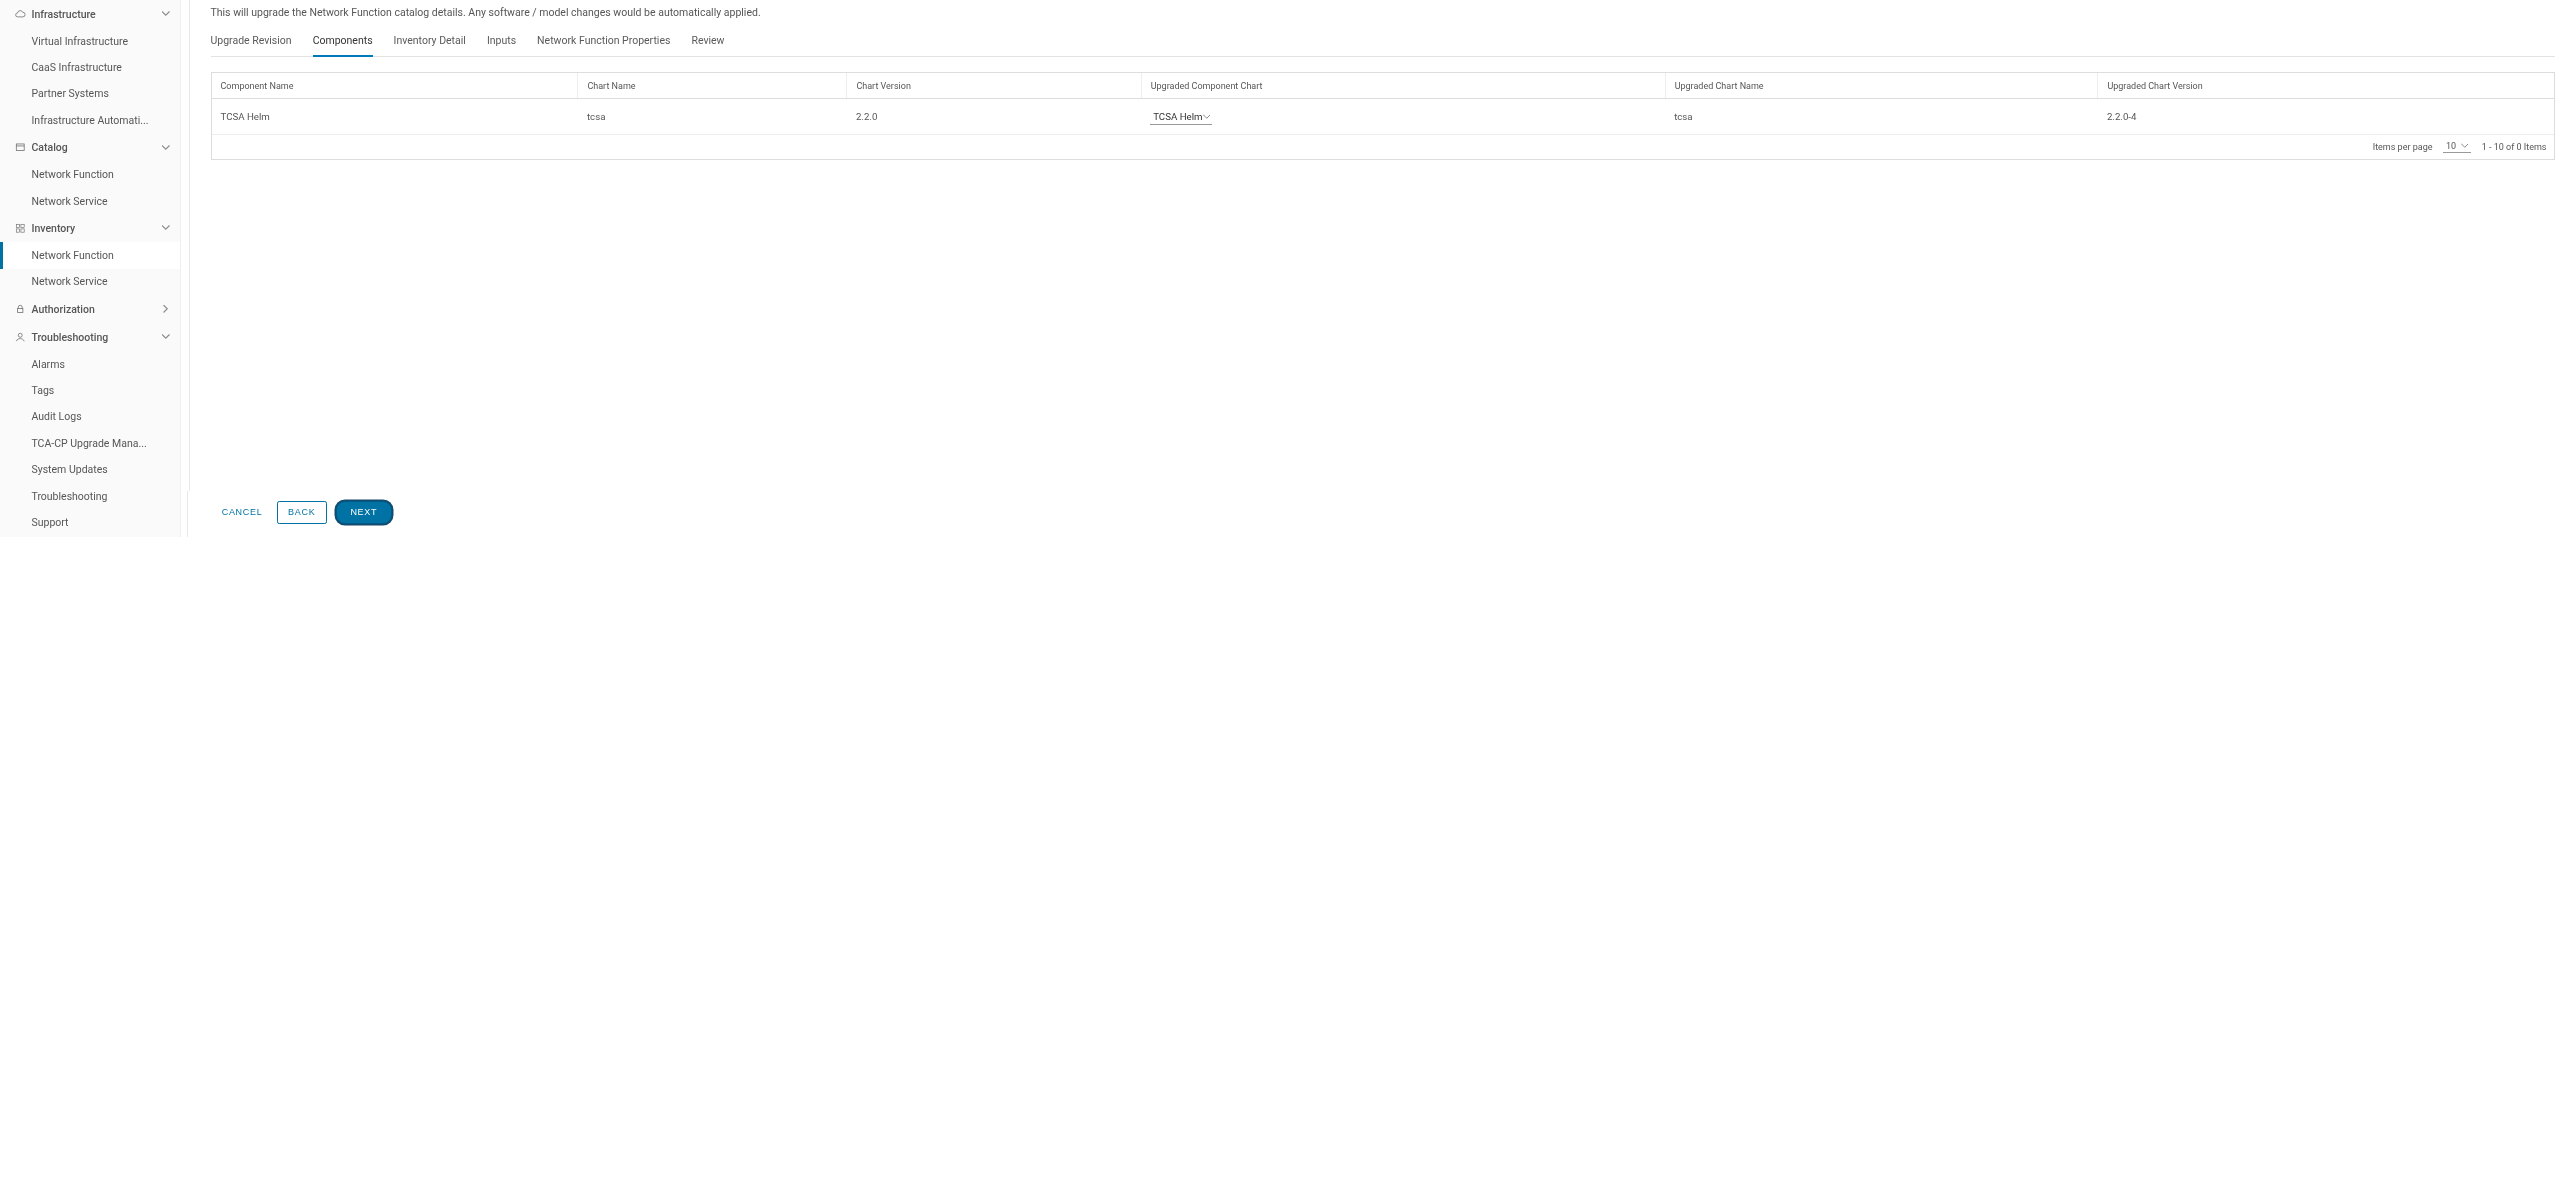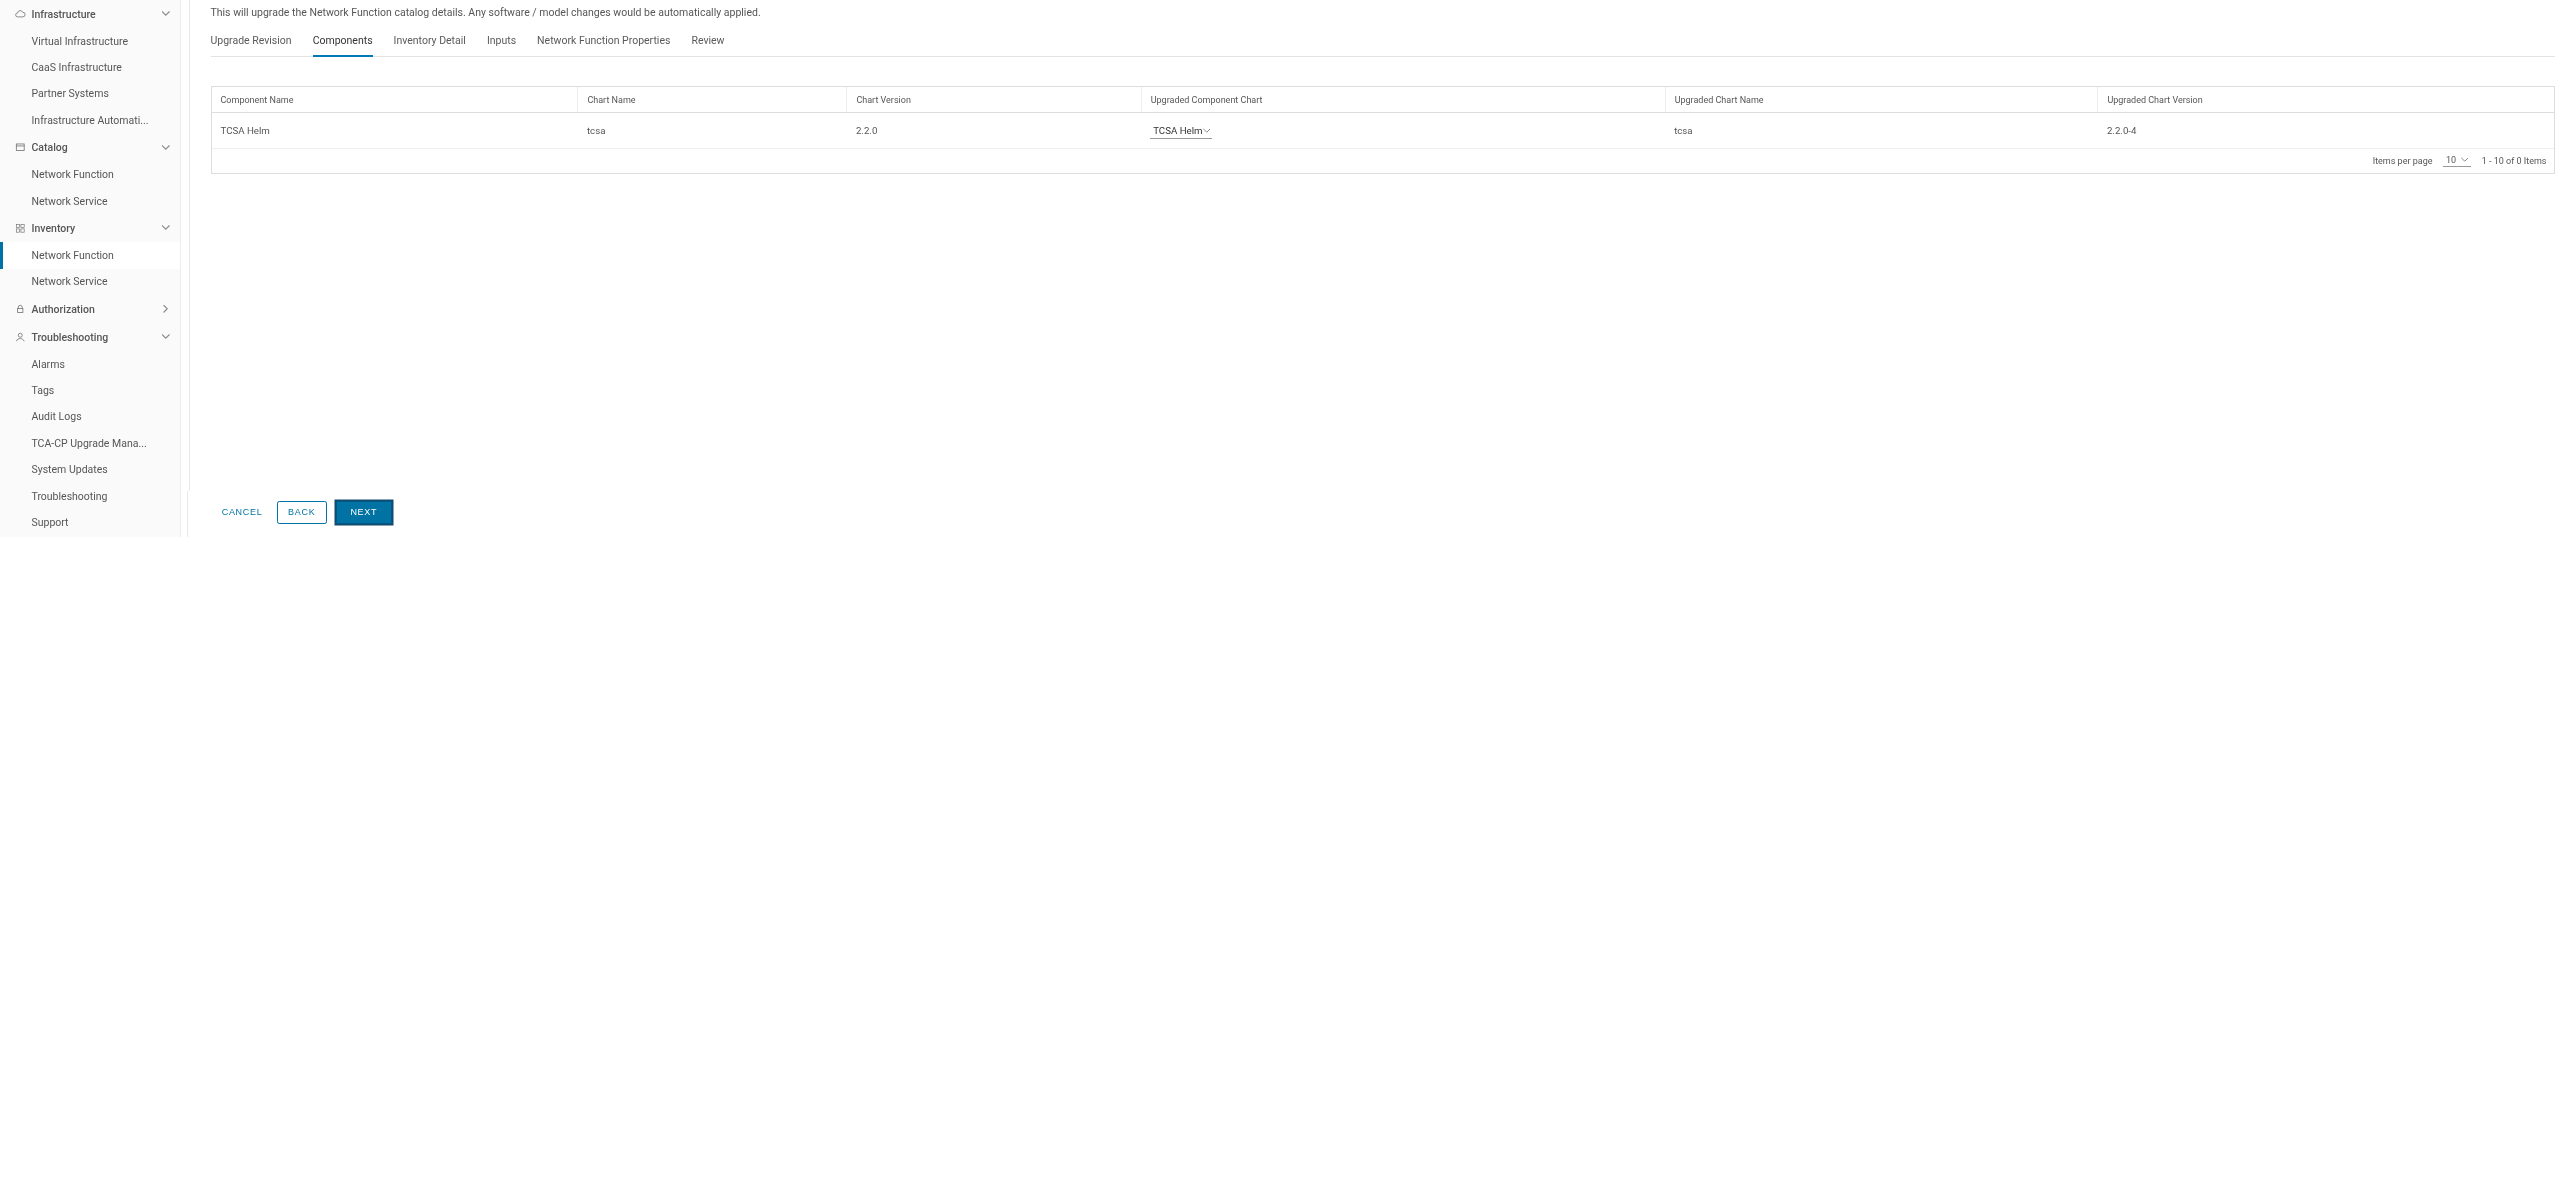--- a/index.html
+++ b/index.html
@@ -104,21 +104,21 @@
       position: absolute;
       left:0; right:0; bottom:-0.7px;
       height: 2.2px;
       background: #0079b8;
     }
 
     
     .table-wrap {
       border: 0.7px solid #ddd;
       border-radius: 0;
-      margin-top: 29px;
+      margin-top: 15px;
     }
     table { width:100%; border-collapse: collapse; }
     th {
       text-align: left;
       font-weight: 400;
       font-size: 9px;
       color: #565656;
       padding: 7.5px 9px;
       border-bottom: 0.7px solid #ddd;
       border-right: 0.7px solid #eee;
@@ -187,21 +187,21 @@
       padding: 5.2px 10.5px;
       letter-spacing: 0.7px;
       font-size: 9px;
       cursor:pointer;
     }
     .btn-primary {
       background:#0072a3;
       color:#fff;
       border:0.7px solid #005a85;
       box-shadow: 0 0 0 1.5px #124b6f;
-      border-radius: 0;
+      border-radius: 9px;
       padding: 5.2px 13.5px;
       letter-spacing:0.7px;
       font-size:9px;
       cursor:pointer;
     }
 
     .caret-down-icon { width:7.5px; height:7.5px; }
 
   </style>
 </head>

